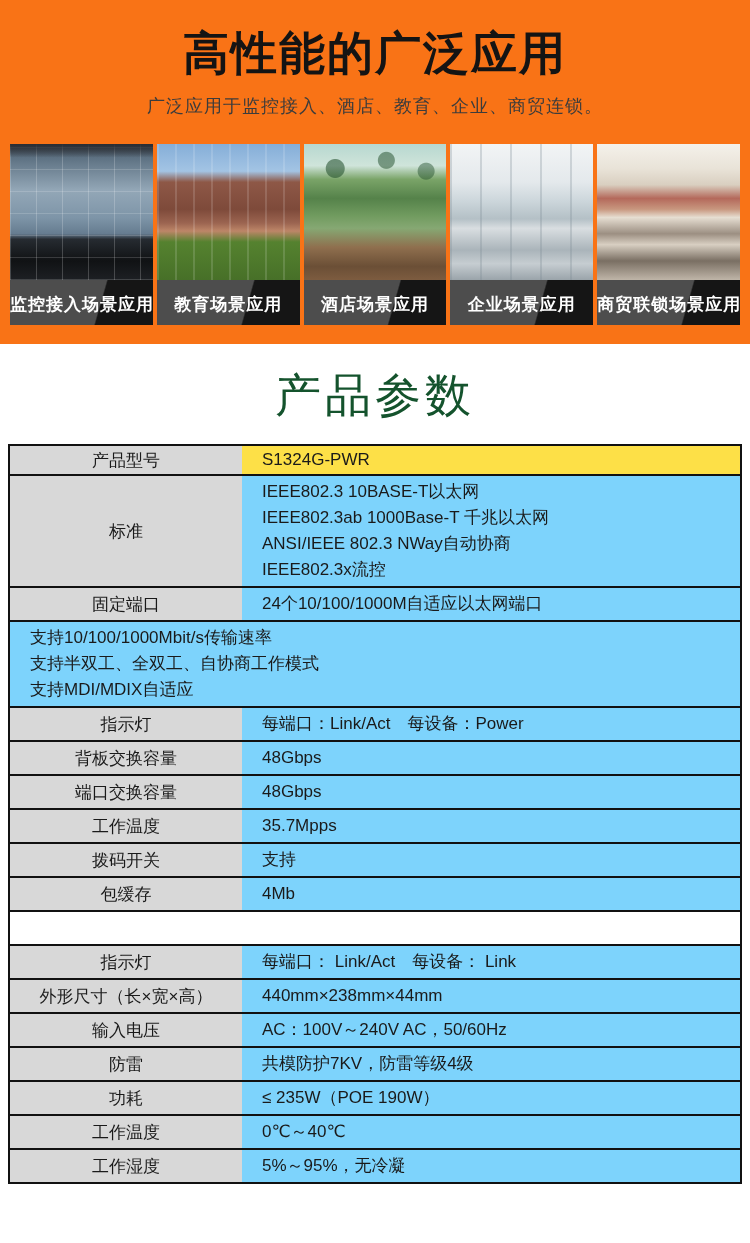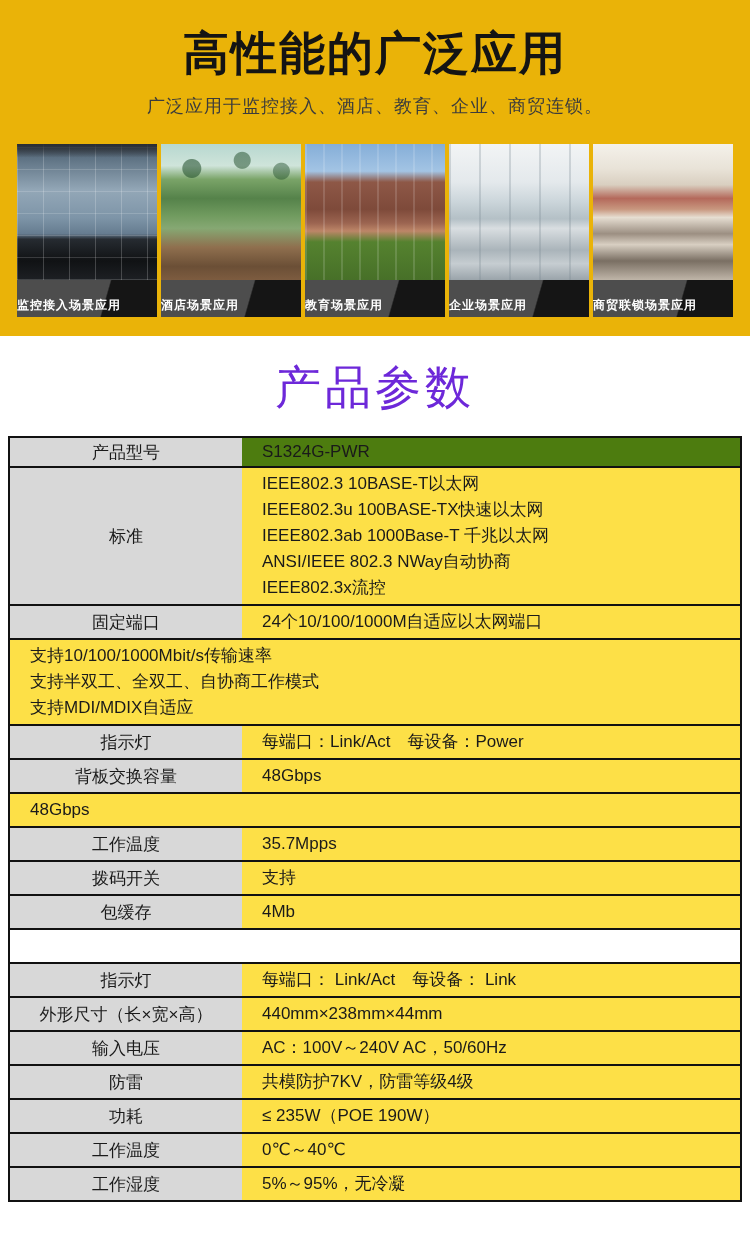--- a/index.html
+++ b/index.html
@@ -6,21 +6,21 @@
   body{
     width:750px;
     background:#ffffff;
     color:#1a1a1a;
     font-family:"Liberation Sans","DejaVu Sans",sans-serif;
     -webkit-font-smoothing:antialiased;
   }
   .page{width:750px;overflow:hidden;}
 
   
-  .hero{background:#eab308;padding:26px 10px 19px;}
+  .hero{background:#f97316;padding:26px 3px 19px;}
   .hero-title{
     margin:0;
     text-align:center;
     font-size:46px;
     line-height:54px;
     font-weight:600;
     letter-spacing:2px;
     color:#141414;
   }
   .hero-subtitle{
@@ -33,24 +33,25 @@
   }
   .scenes{
     display:flex;
     gap:4px;
     padding:0 7px;
     margin-top:26px;
   }
   .scene-card{flex:1;display:flex;flex-direction:column;min-width:0;}
   .photo{height:136px;}
   .caption{
-    height:37px;
+    height:45px;
     line-height:50px;
+    text-align:center;
     color:#ffffff;
-    font-size:12px;
+    font-size:17px;
     font-weight:bold;
     letter-spacing:1px;
     white-space:nowrap;
     overflow:hidden;
     background:linear-gradient(106deg,#4d4d4d 62%,#151515 63%);
   }
 
   
   .img-monitoring-room{
     background:
@@ -83,21 +84,21 @@
 
   
   .params{background:#ffffff;padding:24px 8px 8px;}
   .params-title{
     margin:0 0 22px;
     text-align:center;
     font-size:46px;
     line-height:54px;
     font-weight:500;
     letter-spacing:4px;
-    color:#6d28d9;
+    color:#14532d;
   }
   .spec-table{border:2px solid #111111;}
   .spec-row{
     display:flex;
     border-top:2px solid #111111;
     min-height:32px;
   }
   .spec-row:first-child{border-top:none;}
   .spec-label{
     flex:0 0 232px;
@@ -113,47 +114,47 @@
     padding:2px 6px;
   }
   .spec-value{
     flex:1;
     display:flex;
     flex-direction:column;
     justify-content:center;
     padding:3px 10px 3px 20px;
     font-size:17px;
     color:#1a1a1a;
-    background:#fde047;
+    background:#7dd3fc;
   }
   .spec-line{line-height:26px;}
   .spec-row.highlight{min-height:26px;}
-  .spec-row.highlight .spec-value{background:#4d7c0f;}
+  .spec-row.highlight .spec-value{background:#fde047;}
   .spec-row.highlight .spec-line{line-height:22px;}
 </style>
 </head>
 <body>
 
 <div class="page">
 
   <section class="hero">
     <h1 class="hero-title">高性能的广泛应用</h1>
     <p class="hero-subtitle">广泛应用于监控接入、酒店、教育、企业、商贸连锁。</p>
     <div class="scenes" id="scenes">
         <div class="scene-card">
           <div class="photo img-monitoring-room"></div>
           <div class="caption">监控接入场景应用</div>
         </div>
         <div class="scene-card">
+          <div class="photo img-campus-building"></div>
+          <div class="caption">教育场景应用</div>
+        </div>
+        <div class="scene-card">
           <div class="photo img-hotel-resort"></div>
           <div class="caption">酒店场景应用</div>
-        </div>
-        <div class="scene-card">
-          <div class="photo img-campus-building"></div>
-          <div class="caption">教育场景应用</div>
         </div>
         <div class="scene-card">
           <div class="photo img-office-interior"></div>
           <div class="caption">企业场景应用</div>
         </div>
         <div class="scene-card">
           <div class="photo img-shopping-mall"></div>
           <div class="caption">商贸联锁场景应用</div>
         </div>
       </div>
@@ -165,21 +166,20 @@
         <div class="spec-row highlight">
           <div class="spec-label">产品型号</div>
           <div class="spec-value">
             <div class="spec-line">S1324G-PWR</div>
           </div>
         </div>
         <div class="spec-row">
           <div class="spec-label">标准</div>
           <div class="spec-value">
             <div class="spec-line">IEEE802.3 10BASE-T以太网</div>
-            <div class="spec-line">IEEE802.3u 100BASE-TX快速以太网</div>
             <div class="spec-line">IEEE802.3ab 1000Base-T 千兆以太网</div>
             <div class="spec-line">ANSI/IEEE 802.3 NWay自动协商</div>
             <div class="spec-line">IEEE802.3x流控</div>
           </div>
         </div>
         <div class="spec-row">
           <div class="spec-label">固定端口</div>
           <div class="spec-value">
             <div class="spec-line">24个10/100/1000M自适应以太网端口</div>
           </div>
@@ -197,20 +197,21 @@
             <div class="spec-line">每端口：Link/Act　每设备：Power</div>
           </div>
         </div>
         <div class="spec-row">
           <div class="spec-label">背板交换容量</div>
           <div class="spec-value">
             <div class="spec-line">48Gbps</div>
           </div>
         </div>
         <div class="spec-row">
+          <div class="spec-label">端口交换容量</div>
           <div class="spec-value">
             <div class="spec-line">48Gbps</div>
           </div>
         </div>
         <div class="spec-row">
           <div class="spec-label">工作温度</div>
           <div class="spec-value">
             <div class="spec-line">35.7Mpps</div>
           </div>
         </div>

